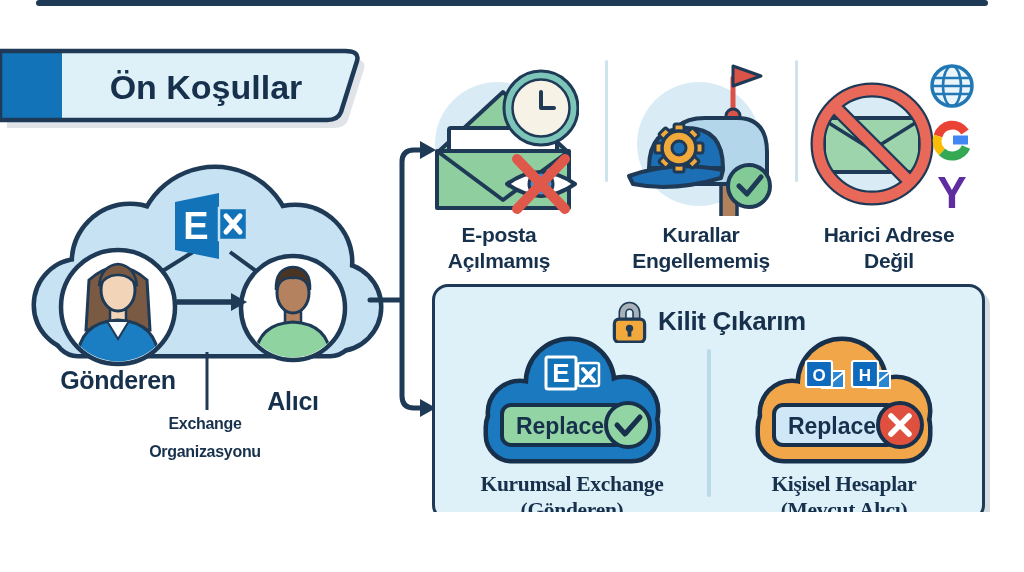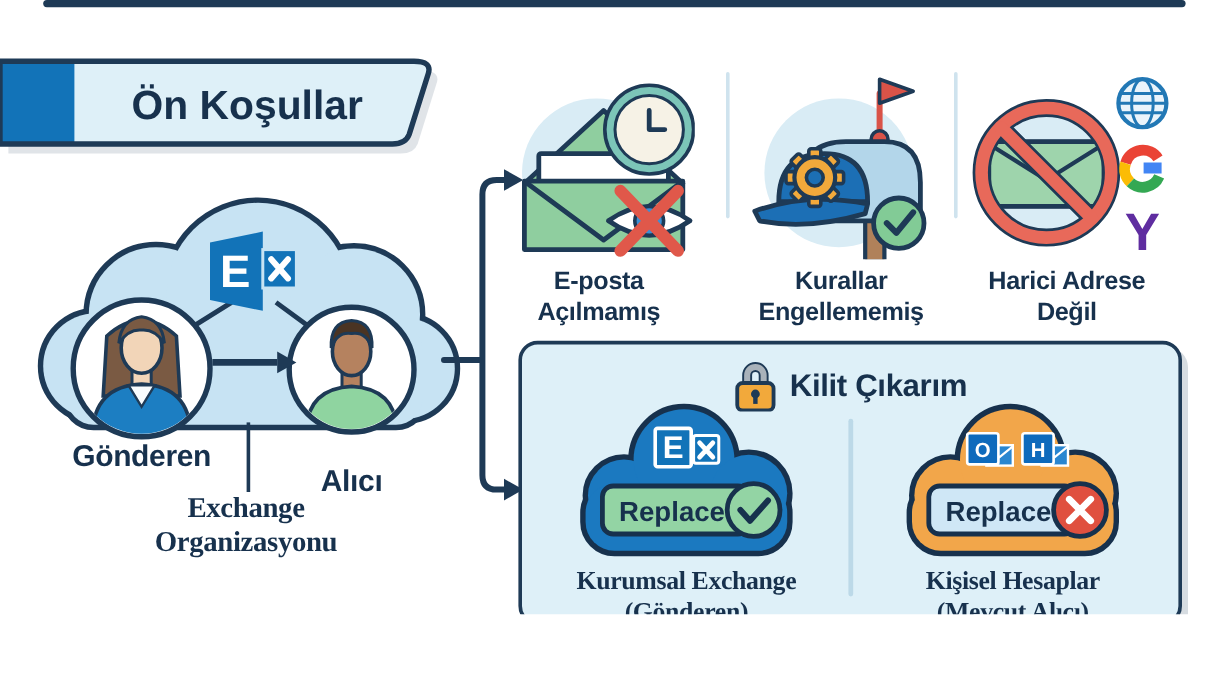--- a/index.html
+++ b/index.html
@@ -14,21 +14,21 @@
   .divider-v{background:#cfe3ee;border-radius:2px;}
   .takeaway-box{background:#def0f8;border:3.5px solid #1e3a56;border-radius:16px;
                 box-shadow:5px 6px 0 #d6dce1;}
   .takeaway-header{left:0;top:12px;width:100%;display:flex;justify-content:center;
                    align-items:center;gap:10px;}
   .takeaway-title{font-size:26px;font-weight:bold;color:#17314d;letter-spacing:-0.3px;}
   .takeaway-col{display:flex;flex-direction:column;align-items:center;}
   .takeaway-col .label{font-size:21.5px;line-height:26px;margin-top:4px;letter-spacing:-0.3px;font-family:Liberation Serif, serif;}
   .box-divider{background:#bcd9e8;border-radius:2px;}
   .avatar-label{font-size:25px;letter-spacing:-0.3px;}
-  .org-caption{font-size:24px;line-height:28px;letter-spacing:-0.3px;font-family:Liberation Serif, serif;}
+  .org-caption{font-size:16px;line-height:28px;letter-spacing:-0.3px;}
   svg text{font-family:"Liberation Sans",sans-serif;font-weight:bold;}
 </style>
 </head>
 <body>
 
 <div class="stage">
 
   <div class="abs frame-bar" style="left:36px;top:0;width:952px;height:6px;"></div>
   <div class="abs frame-bar" style="left:36px;top:566px;width:952px;height:6px;"></div>
 

